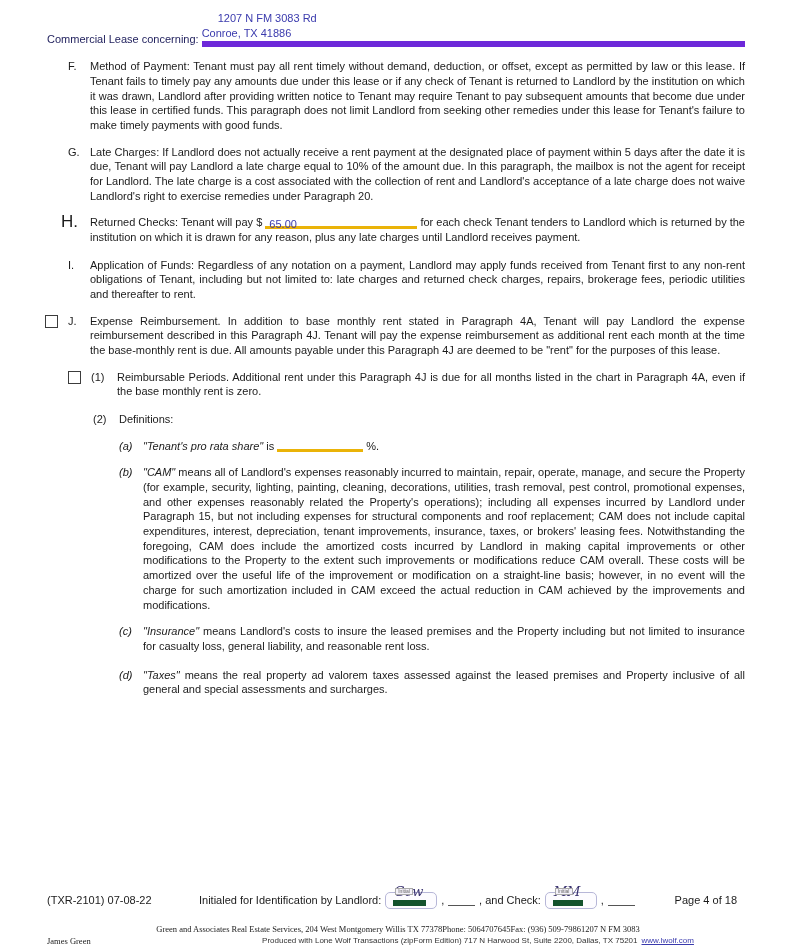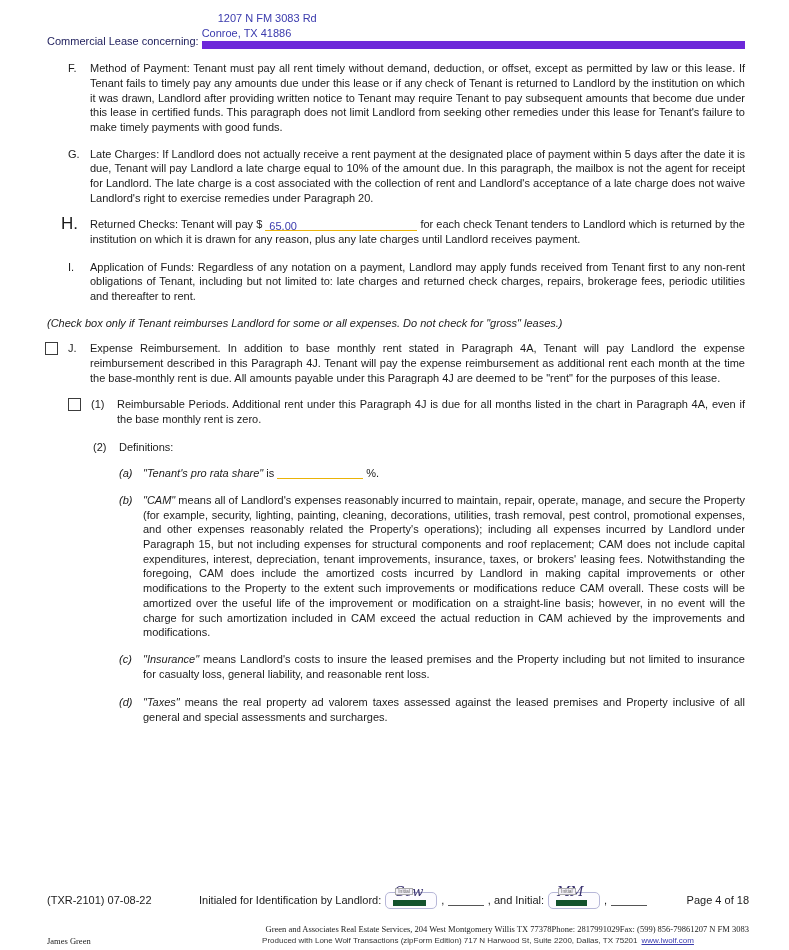--- a/index.html
+++ b/index.html
@@ -13,21 +13,21 @@
     font-family: "Liberation Sans", sans-serif;
     font-size: 11px;
     line-height: 1.335;
     color: #1b1b1b;
     overflow: hidden;
   }
   
   .header { padding: 11px 44px 0 47px; margin-bottom: 12px; }
   .header-row { display: flex; align-items: flex-end; }
   .header-label { white-space: nowrap; color: #23235f; padding-bottom: 1px; text-align: right; }
-  .header-line { flex: 1; border-bottom: 8px solid #6d28d9; padding-bottom: 1px; margin-left: 3px; }
+  .header-line { flex: 1; border-bottom: 6px solid #6d28d9; padding-bottom: 1px; margin-left: 3px; }
   .addr { color: #3a3aad; }
   .addr1 { margin-left: 16px; }
   
   .item { display: flex; margin: 0 44px 12px 68px; }
   .item .lbl { flex: 0 0 22px; }
   .item .txt { flex: 1; text-align: justify; }
   .u { }
   .item-h { margin-left: 61px; margin-bottom: 13px; }
   .lbl-big { flex: 0 0 29px !important; font-size: 17px; line-height: 14px; font-weight: 400; }
   .note { margin: 0 44px 11px 47px; font-style: italic; }
@@ -37,27 +37,27 @@
     margin-right: 10px; margin-top: 1px; background: #fff;
   }
   .item-sub { margin-left: 68px; margin-bottom: 13px; }
   .item-sub .lbl2 { flex: 0 0 26px; }
   .item-sub2 { margin-left: 93px; margin-bottom: 12px; }
   .item-sub2 .lbl2 { flex: 0 0 26px; }
   .item-def { margin-left: 119px; margin-bottom: 12px; }
   .item-def .lbl3 { flex: 0 0 24px; font-style: italic; }
   .term { font-style: italic; }
   
-  .blank { display: inline-block; border-bottom: 1px solid #eab308; height: 12px; vertical-align: -2px; }
+  .blank { display: inline-block; border-bottom: 3px solid #eab308; height: 12px; vertical-align: -2px; }
   .blank-amt { width: 152px; }
   .blank-pct { width: 86px; }
   .fill-blue { color: #3a3aad; padding-left: 4px; }
   
   .footer-row {
-    position: absolute; left: 47px; right: 40px; top: 892px;
+    position: absolute; left: 47px; right: 52px; top: 892px;
     display: flex; align-items: center; white-space: nowrap;
   }
   .form-code { flex: 0 0 152px; }
   .init-box {
     position: relative; display: inline-flex; align-items: flex-end;
     border: 1px solid #b7b7d8; border-radius: 5px;
     background: #fdfcff; padding: 1px 7px 2px 7px; margin: 0 4px;
     min-width: 52px; height: 17px;
   }
   .init-tag {
@@ -70,21 +70,21 @@
     font-size: 13px; color: #38306e;
     border-bottom: 6px solid #14532d; padding: 0 3px 0 1px; text-align: center;
   }
   .mini-blank { display: inline-block; width: 44px; border-bottom: 1px solid #555; height: 11px; vertical-align: -2px; margin: 0 4px; }
   .page-num { margin-left: auto; padding-left: 36px; }
   
   .fine {
     position: absolute; left: 47px; right: 40px; top: 924px;
     font-family: "Liberation Serif", serif; font-size: 8.5px; line-height: 1.25; color: #222;
   }
-  .fine-row1 { display: flex; justify-content: flex-end; }
+  .fine-row1 { display: flex; justify-content: center; }
   .fine-row2 { display: flex; margin-top: 1px; }
   .fine-agent { flex: 0 0 160px; }
   .fine-center { flex: 1; text-align: center; font-family: "Liberation Sans", sans-serif; font-size: 8px; color: #333; }
   .fine-link { color: #3a3aad; text-decoration: underline; margin-left: 4px; text-align: right; }
 </style>
 </head>
 <body>
 
 <div class="page">
 
@@ -111,21 +111,20 @@
   <div class="item item-h">
     <span class="lbl lbl-big">H.</span>
     <div class="txt"><span class="u">Returned Checks</span><span>: Tenant will pay $ </span><span class="blank blank-amt"><span class="fill-blue">65.00</span></span><span> for each check Tenant tenders to Landlord which is returned by the institution on which it is drawn for any reason, plus any late charges until Landlord receives payment.</span></div>
   </div>
 
   <div class="item">
     <span class="lbl">I.</span>
     <div class="txt">Application of Funds: Regardless of any notation on a payment, Landlord may apply funds received from Tenant first to any non-rent obligations of Tenant, including but not limited to: late charges and returned check charges, repairs, brokerage fees, periodic utilities and thereafter to rent.</div>
   </div>
 
-  <div class="note">(Check box only if Tenant reimburses Landlord for some or all expenses. Do not check for "gross" leases.)</div>
 
   <div class="item item-check">
     <div class="cb"></div>
     <span class="lbl">J.</span>
     <div class="txt"><span class="u">Expense Reimbursement</span><span>. In addition to base monthly rent stated in Paragraph 4A, Tenant will pay Landlord the expense reimbursement described in this Paragraph 4J. Tenant will pay the expense reimbursement as additional rent each month at the time the base-monthly rent is due. All amounts payable under this Paragraph 4J are deemed to be "rent" for the purposes of this lease.</span></div>
   </div>
 
   <div class="item item-sub">
     <div class="cb"></div>
     <span class="lbl2">(1)</span>
@@ -160,35 +159,35 @@
   <div class="footer-row">
     <span class="form-code">(TXR-2101) 07-08-22</span>
     <span>Initialed for Identification by Landlord:</span>
     <span class="init-box">
       <span class="init-tag">Initial</span>
       <span class="script">Gew</span>
     </span>
     <span>,</span>
     <span class="mini-blank"></span>
     <span>,</span>&nbsp;
-    <span>and Initial:</span>
+    <span>and Check:</span>
     <span class="init-box">
       <span class="init-tag">Initial</span>
       <span class="script">MM</span>
     </span>
     <span>,</span>
     <span class="mini-blank"></span>
     <span class="page-num">Page 4 of 18</span>
   </div>
 
   <div class="fine">
     <div class="fine-row1">
       <span>Green and  Associates Real Estate Services, 204 West Montgomery Willis TX 77378</span>
-      <span>Phone: 2817991029</span>
-      <span>Fax: (599) 856-7986</span>
+      <span>Phone: 5064707645</span>
+      <span>Fax: (936) 509-7986</span>
       <span>1207 N FM 3083</span>
     </div>
     <div class="fine-row2">
       <span class="fine-agent">James  Green</span>
       <span class="fine-center"><span>Produced with Lone Wolf Transactions (zipForm Edition) 717 N Harwood St, Suite 2200, Dallas, TX  75201</span><a class="fine-link" href="#">www.lwolf.com</a></span>
     </div>
   </div>
 
 </div>
 

